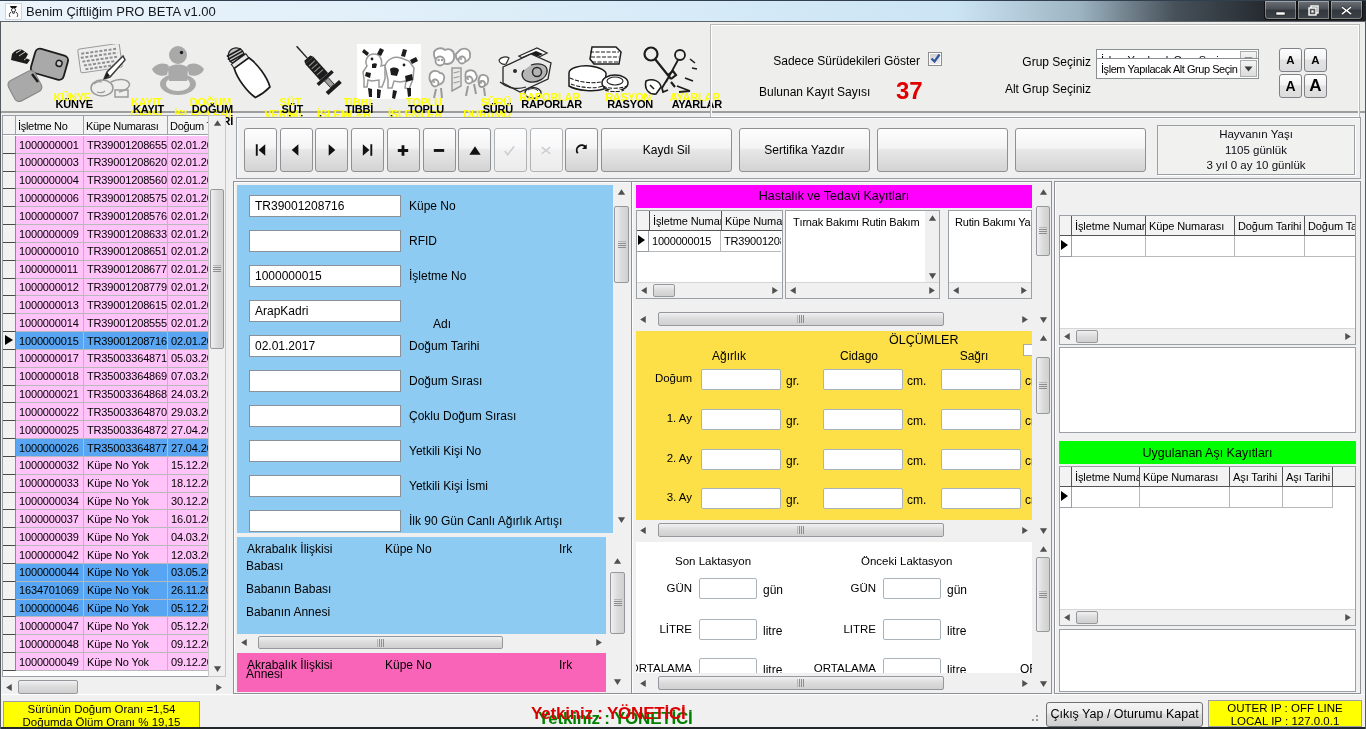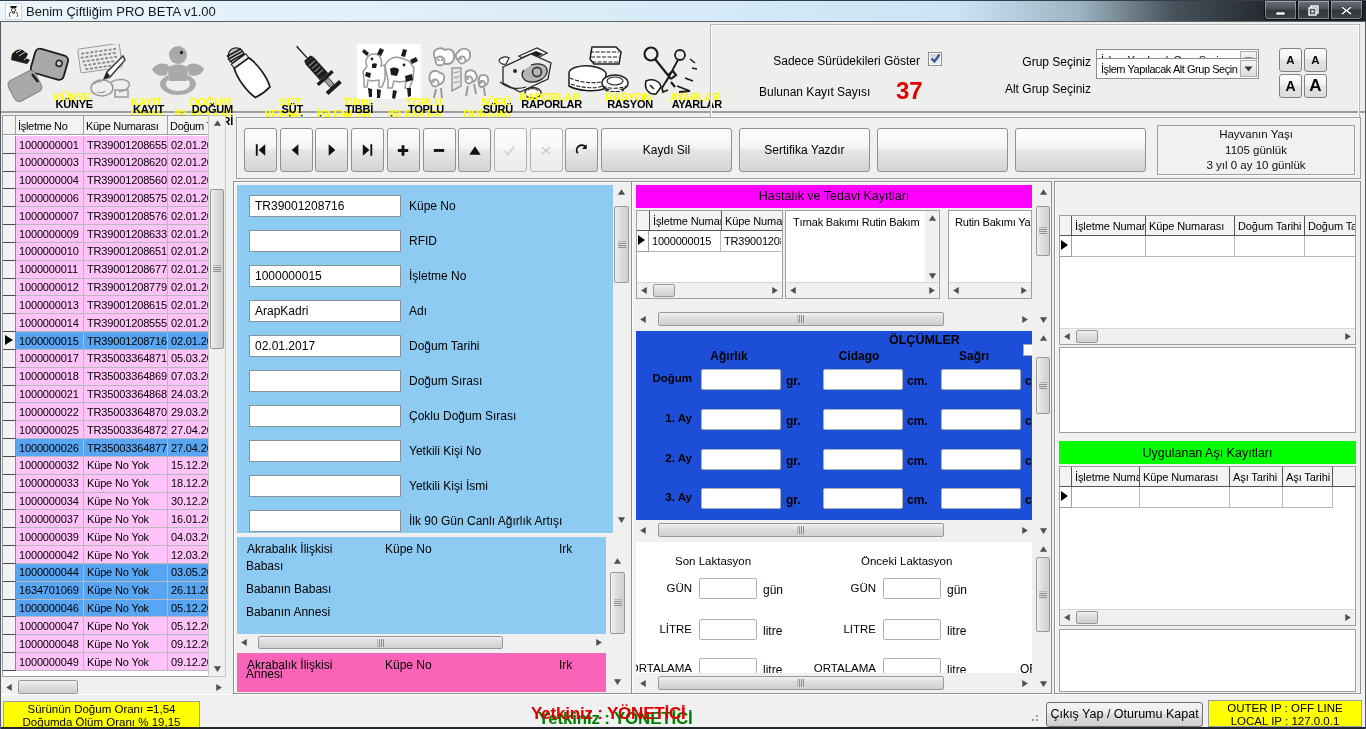--- a/index.html
+++ b/index.html
@@ -94,21 +94,21 @@
 
 
 #midcol { left:631px; top:181px; width:421px; height:513px; }
 .banner { position:absolute; text-align:center; font-size:12.5px; padding-top:4px; }
 #hast-banner { left:4px; top:3px; width:396px; height:23px; background:#ff00ff; }
 #hast-grid { left:4px; top:28px; width:147px; height:89px; background:#fff; border:1px solid #9aa0a5; }
 #hast-memo1 { left:153px; top:28px; width:155px; height:89px; background:#fff; border:1px solid #9aa0a5; }
 #hast-memo2 { left:316px; top:28px; width:84px; height:89px; background:#fff; border:1px solid #9aa0a5; }
 #hast-hscroll { left:4px; top:129px; width:396px; height:16px; }
 #hast-vscroll { left:403px; top:3px; width:16px; height:142px; }
-#olc-panel { left:4px; top:149px; width:396px; height:189px; background:#1d4ed8; overflow:hidden;font-weight:bold; }
+#olc-panel { left:4px; top:149px; width:396px; height:189px; background:#fde047; overflow:hidden; }
 #olc-hscroll { left:4px; top:340px; width:396px; height:16px; }
 #olc-vscroll { left:403px; top:149px; width:16px; height:207px; }
 #lakt-panel { left:4px; top:360px; width:396px; height:131px; background:#fff; overflow:hidden; }
 #lakt-hscroll { left:4px; top:493px; width:396px; height:16px; }
 #lakt-vscroll { left:403px; top:360px; width:16px; height:149px; }
 .mrow-lbl { position:absolute; font-size:11.5px; text-align:right; white-space:nowrap; }
 .minput { position:absolute; width:80px; height:21px; background:#fff; border:1px solid #a8b4ba; border-radius:2px; }
 .munit { position:absolute; font-size:12px; white-space:nowrap; }
 
 
@@ -701,21 +701,21 @@
 
 <div id="leftcol" class="abs colbox">
   <div id="formpanel" class="abs">
       <div class="ffield" style="top:10px;">TR39001208716</div>
       <div class="flbl" style="top:10px;">Küpe No</div>
       <div class="ffield" style="top:45px;"></div>
       <div class="flbl" style="top:45px;">RFID</div>
       <div class="ffield" style="top:80px;">1000000015</div>
       <div class="flbl" style="top:80px;">İşletme No</div>
       <div class="ffield" style="top:115px;">ArapKadri</div>
-      <div class="flbl" style="top:115px;">Adı</div>
+      <div class="flbl" style="top:128px;margin-left:24px;">Adı</div>
       <div class="ffield" style="top:150px;">02.01.2017</div>
       <div class="flbl" style="top:150px;">Doğum Tarihi</div>
       <div class="ffield" style="top:185px;"></div>
       <div class="flbl" style="top:185px;">Doğum Sırası</div>
       <div class="ffield" style="top:220px;"></div>
       <div class="flbl" style="top:220px;">Çoklu Doğum Sırası</div>
       <div class="ffield" style="top:255px;"></div>
       <div class="flbl" style="top:255px;">Yetkili Kişi No</div>
       <div class="ffield" style="top:290px;"></div>
       <div class="flbl" style="top:290px;text-align:center;">Yetkili Kişi İsmi</div>

